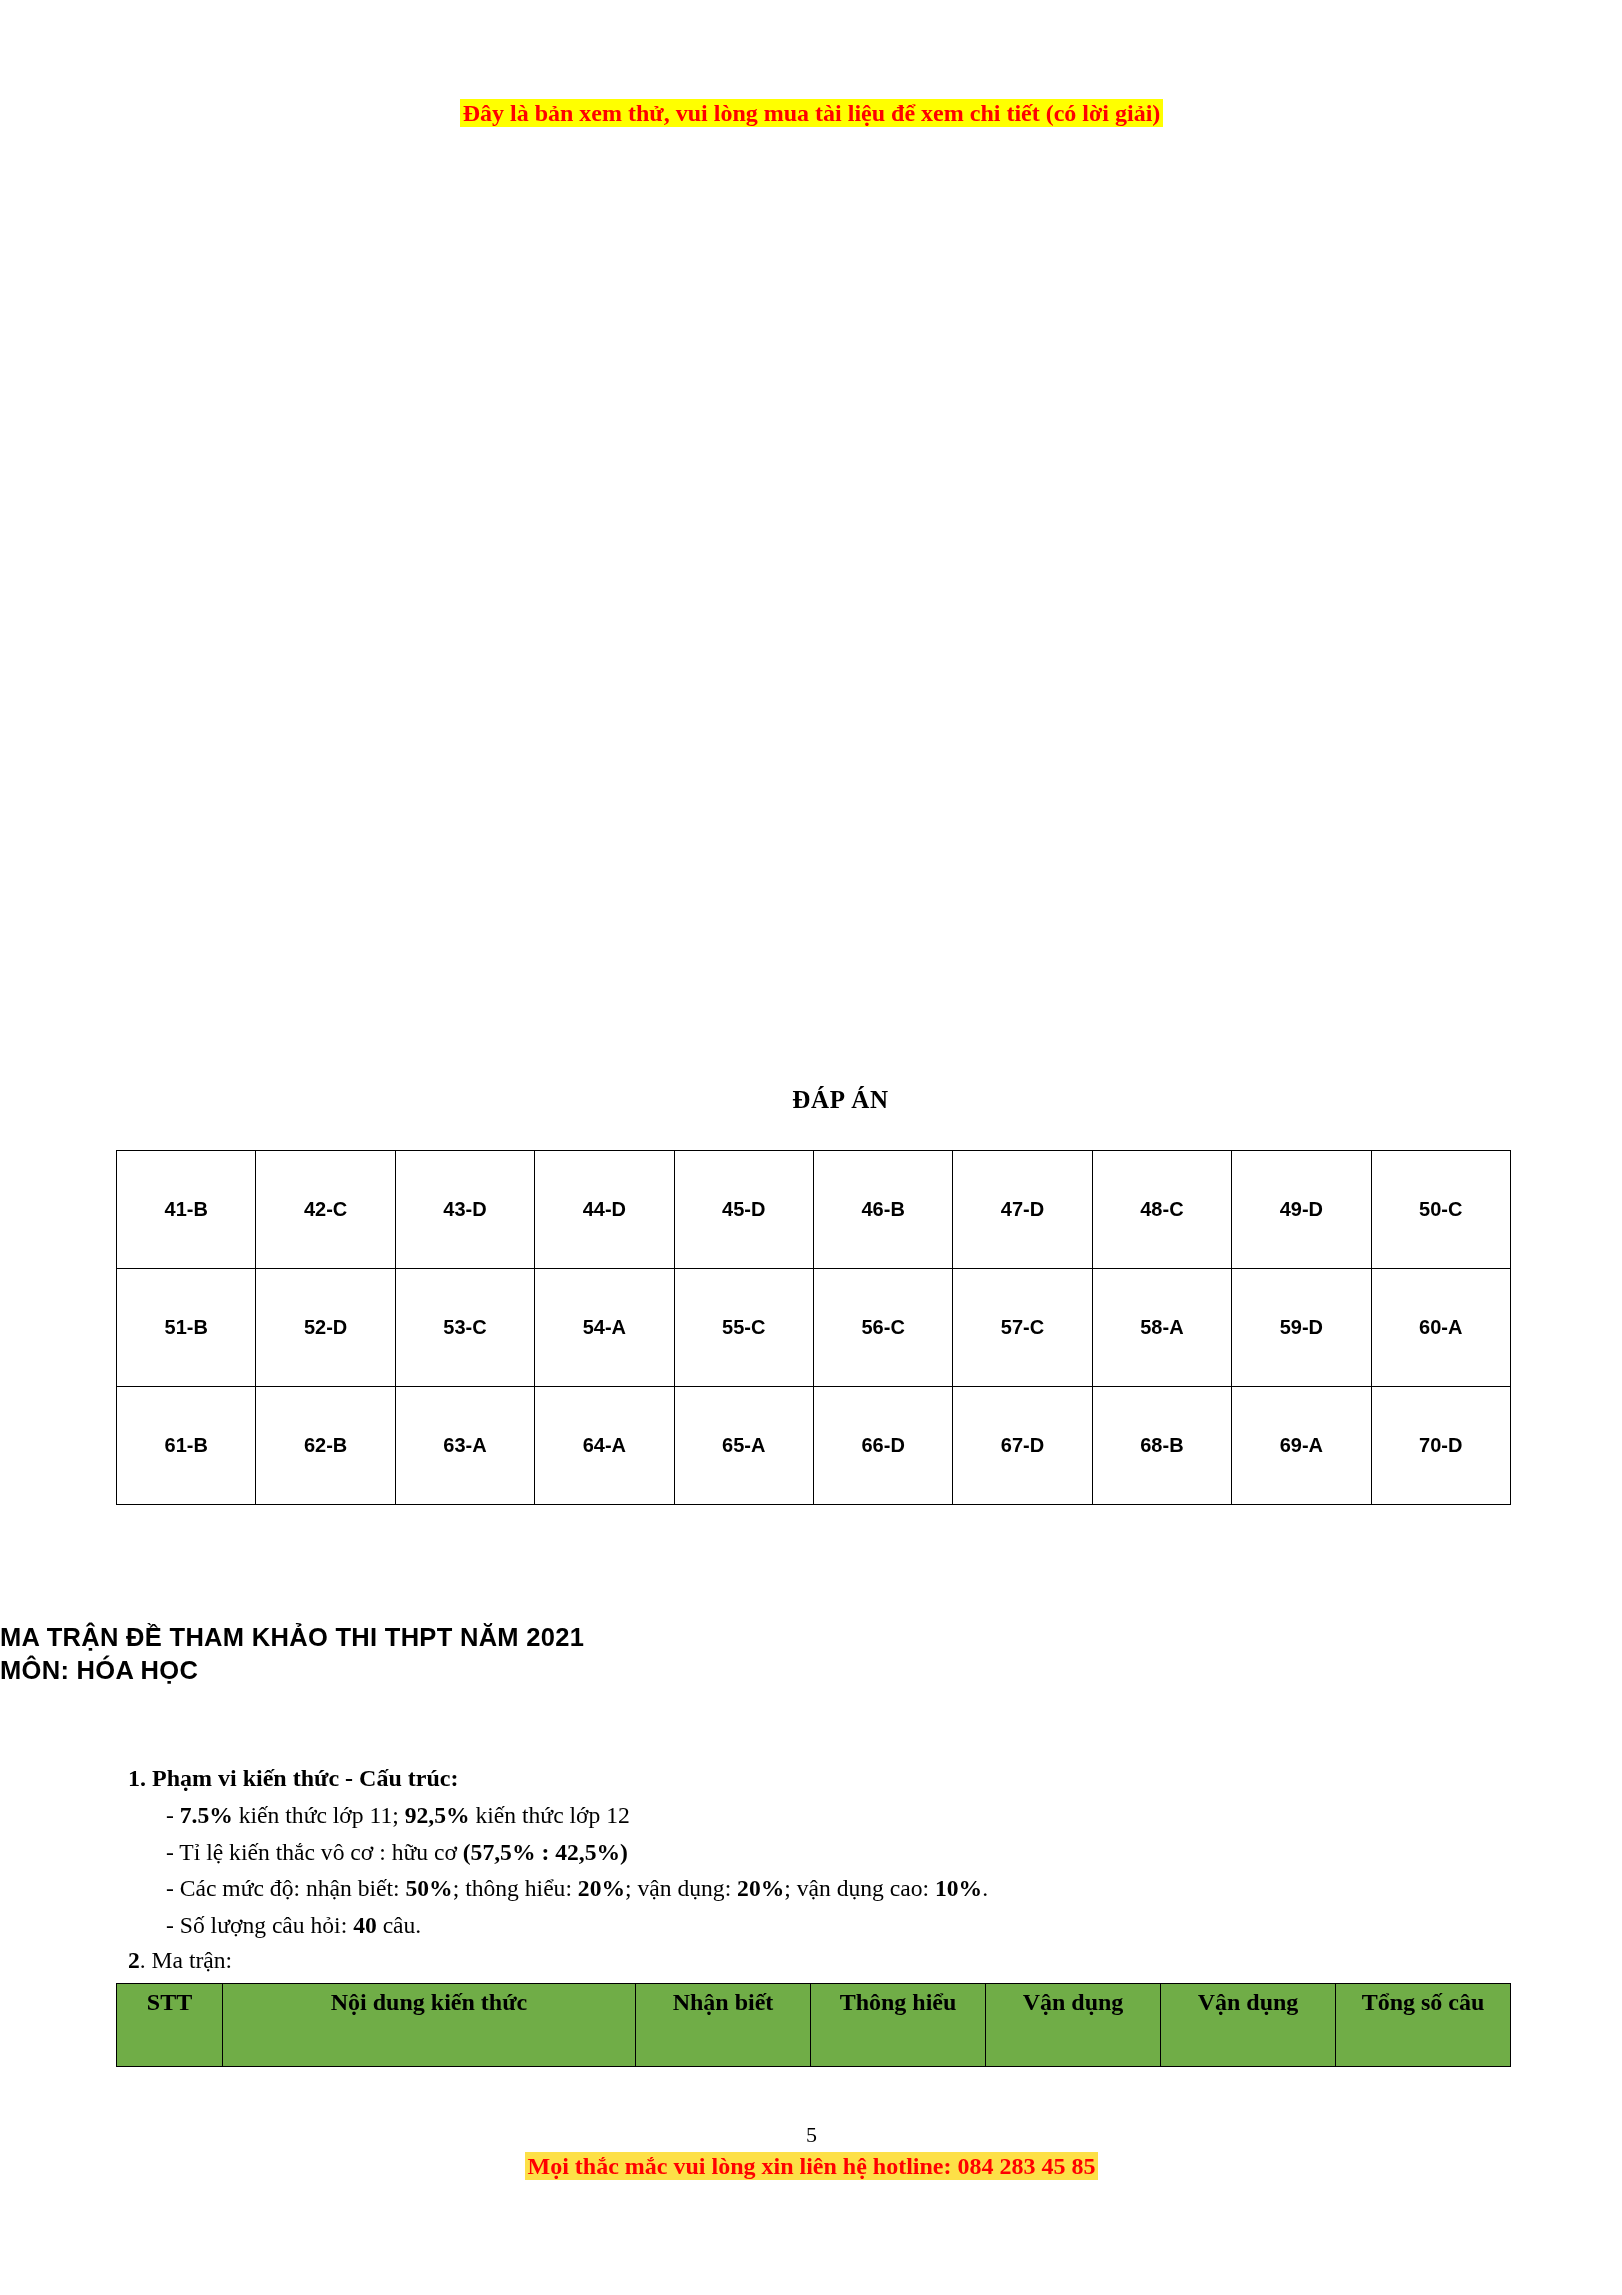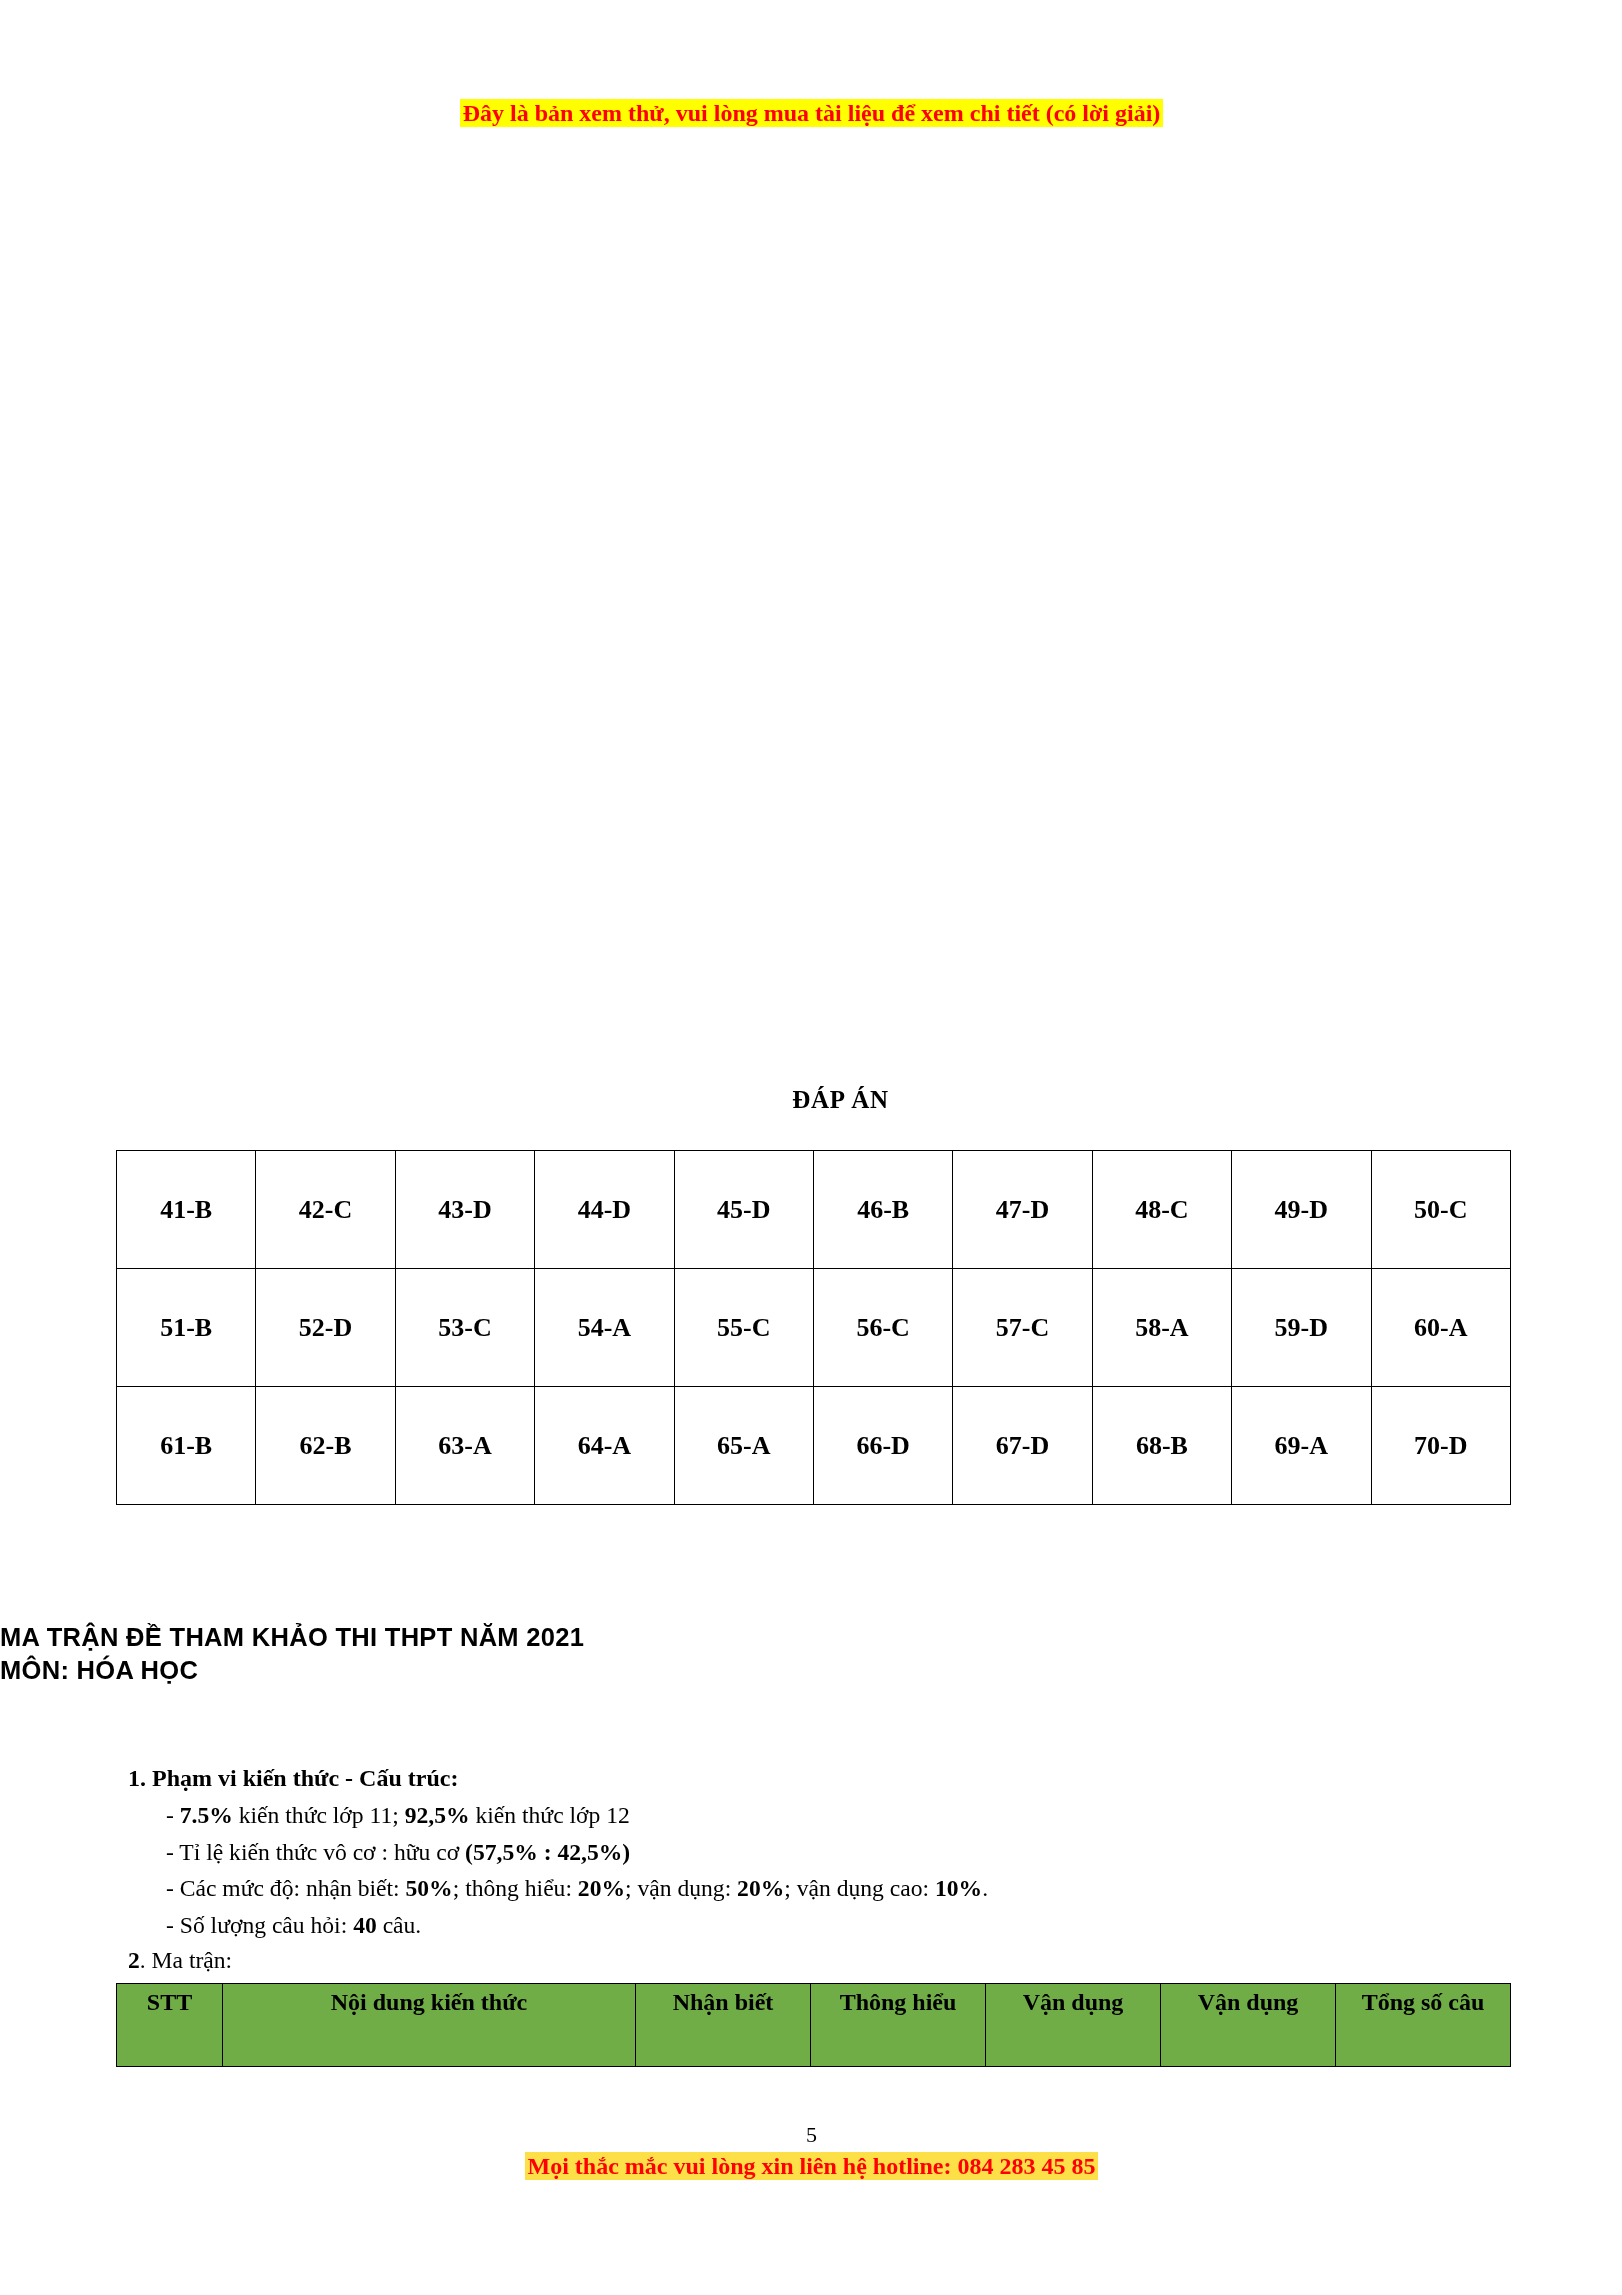--- a/index.html
+++ b/index.html
@@ -64,22 +64,22 @@
     border-collapse: collapse;
     width: 100%;
     table-layout: fixed;
   }
   table.answers td {
     border: 1.3px solid #000000;
     height: 115px;
     text-align: center;
     vertical-align: middle;
     font-weight: bold;
-    font-size: 26px;
-    font-family: Liberation Serif, serif;
+    font-size: 20px;
+    font-family: Liberation Sans, sans-serif;
   }
 
   
   .matrix-title {
     position: absolute;
     top: 1615px;
     left: 0;
     width: 100%;
     text-align: left;
     margin-top: 8px;
@@ -230,21 +230,21 @@
   </div>
 
   <div class="section sec-1">
     <div class="s-head">1. Phạm vi kiến thức - Cấu trúc:</div>
 
     <div class="indent">
       <span>- </span><b>7.5%</b><span> kiến thức lớp 11; </span><b>92,5%</b><span> kiến thức lớp 12</span>
     </div>
 
     <div class="indent">
-      <span>- Tỉ lệ kiến thức vô cơ : hữu cơ </span><b>(57,5% : 42,5%)</b>
+      <span>- Tỉ lệ kiến thắc vô cơ : hữu cơ </span><b>(57,5% : 42,5%)</b>
     </div>
 
     <div class="indent">
       <span>- Các mức độ: nhận biết: </span><b>50%</b><span>; thông hiểu: </span><b>20%</b><span>; vận dụng: </span><b>20%</b><span>; vận dụng cao: </span><b>10%</b><span>.</span>
     </div>
 
     <div class="indent">
       <span>- Số lượng câu hỏi: </span><b>40</b><span> câu.</span>
     </div>
   </div>

